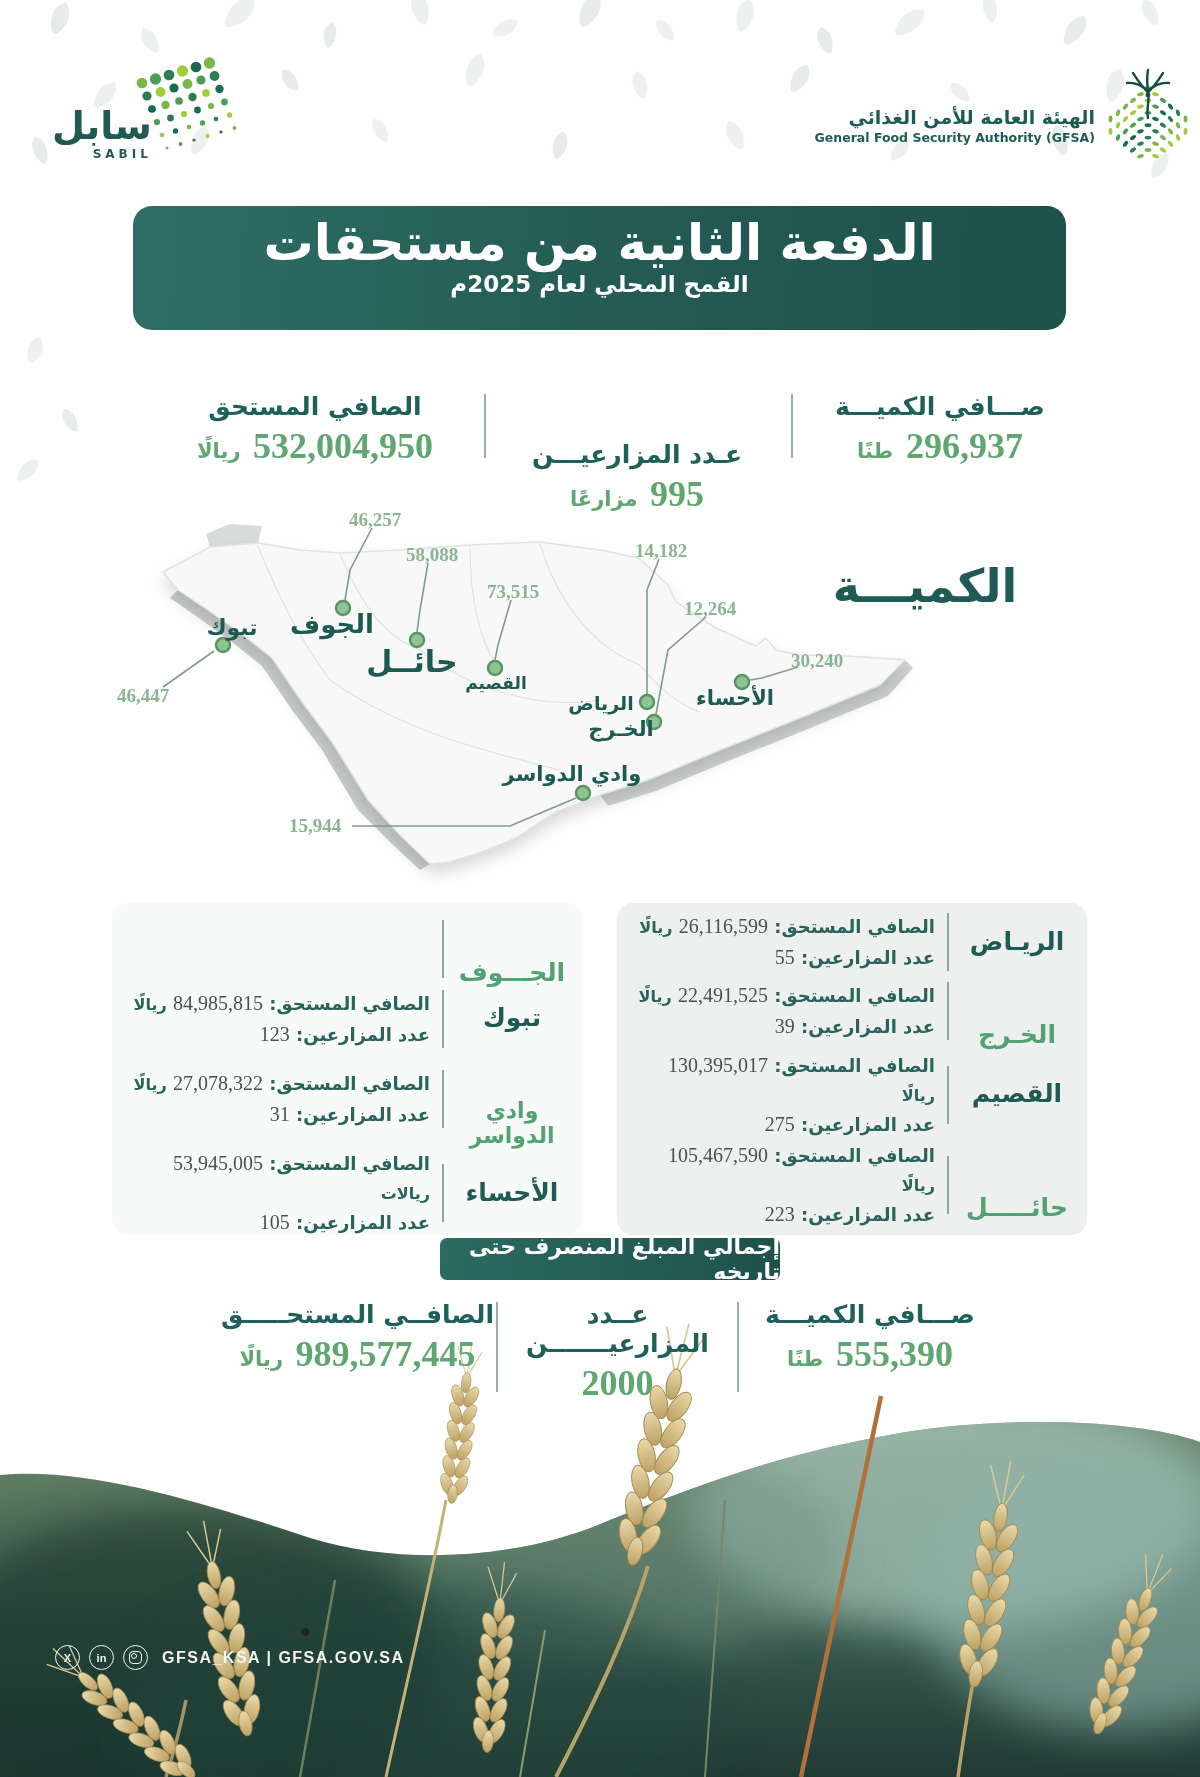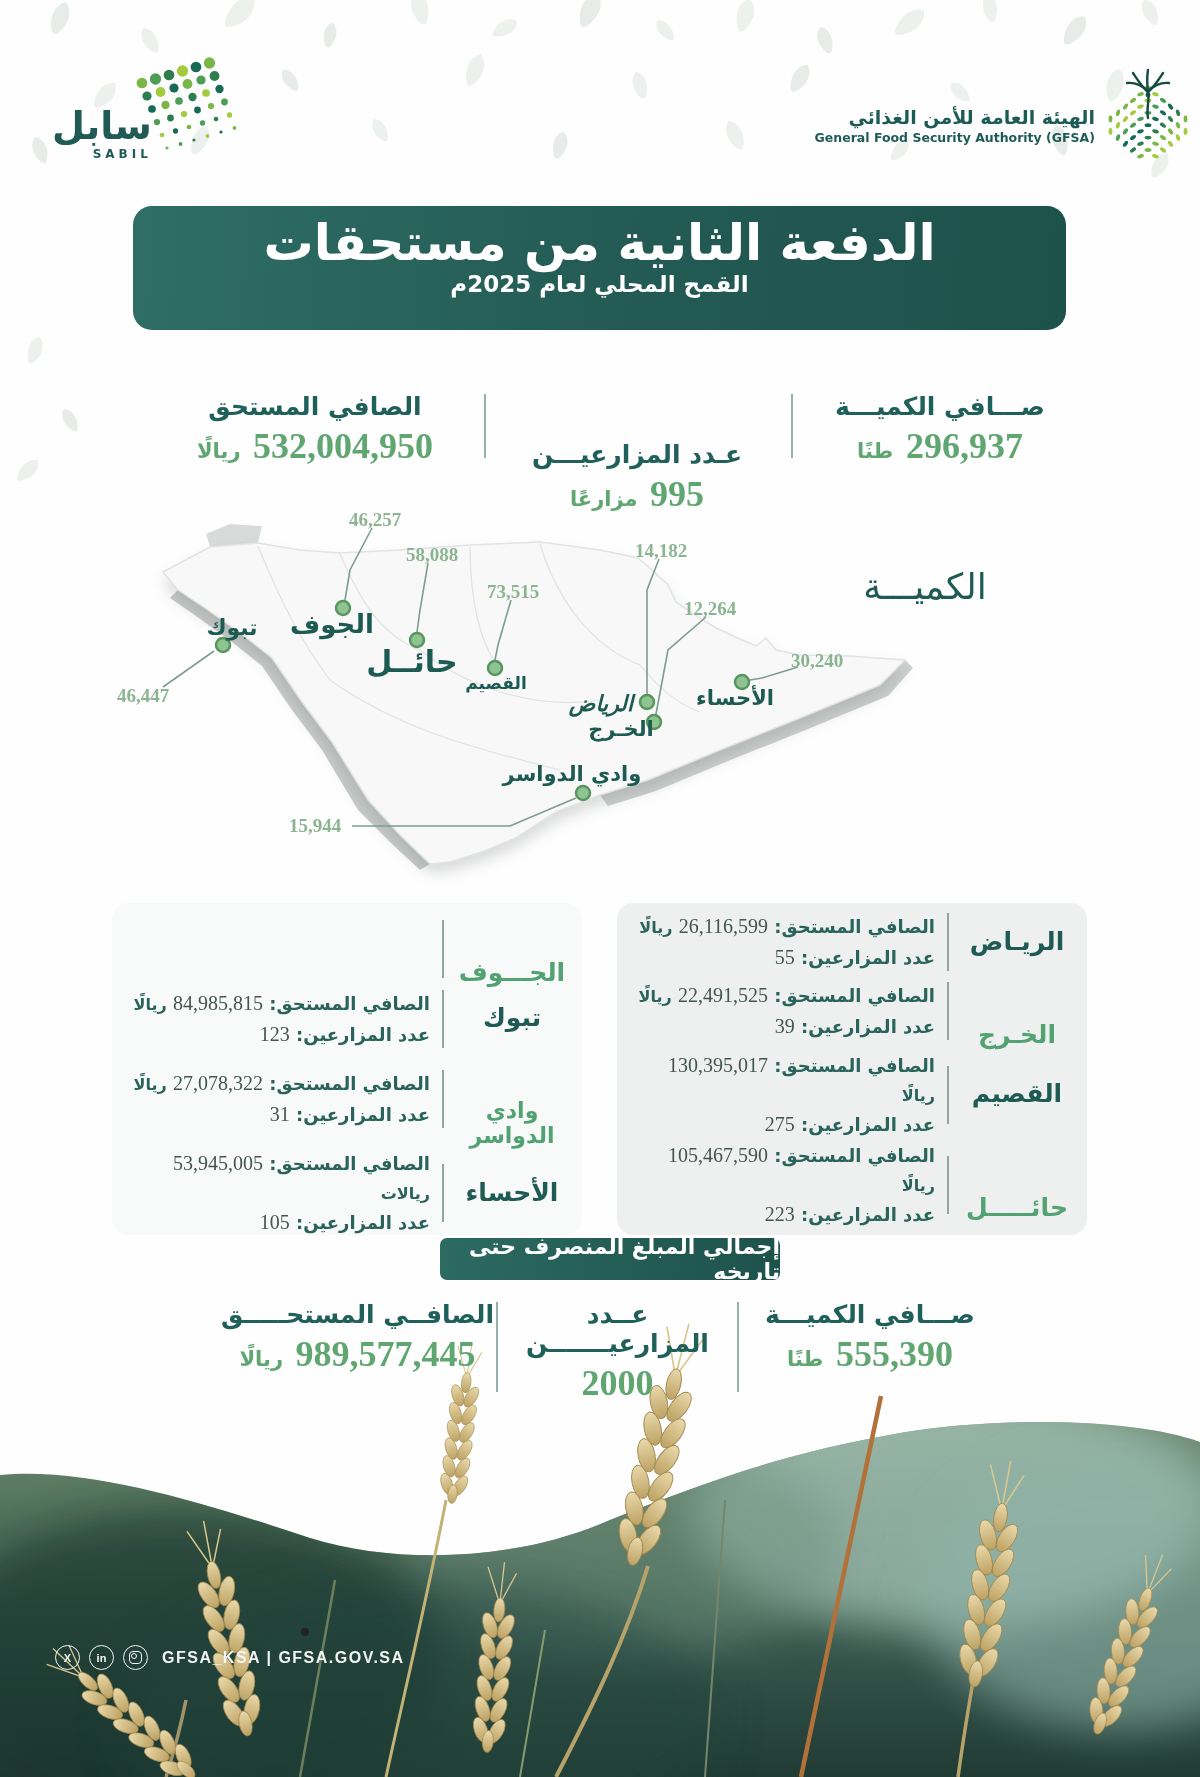--- a/index.html
+++ b/index.html
@@ -26,21 +26,21 @@
   
   .stat{position:absolute;text-align:center;direction:rtl;}
   .stat-label{font-size:25px;font-weight:bold;color:#20605a;}
   .stat-value{font-size:36px;font-weight:bold;color:#5fa671;margin-top:4px;}
   .stat-value .num{font-family:"Liberation Serif","DejaVu Serif",serif;}
   .stat-value .unit{font-size:21px;}
   .vdiv{position:absolute;width:2px;background:#3c7169;opacity:.55;}
   
   .map-svg{position:absolute;left:0;top:450px;}
   .map-title{position:absolute;left:925px;top:586px;transform:translate(-50%,-50%);
-             font-size:36px;font-weight:normal;color:#1f5b54;white-space:nowrap;}
+             font-size:46px;font-weight:bold;color:#1f5b54;white-space:nowrap;}
   .mlbl{position:absolute;transform:translate(-50%,-50%);color:#1d5a52;font-weight:bold;white-space:nowrap;}
   .mval{position:absolute;transform:translate(-50%,-50%);color:#8bb491;font-weight:600;font-size:19px;
         font-family:"Liberation Serif","DejaVu Serif",serif;white-space:nowrap;}
   
   .dcol{position:absolute;top:903px;width:470px;height:332px;border-radius:16px;
         display:flex;flex-direction:column;justify-content:space-around;padding:8px 14px;box-sizing:border-box;}
   .dcol-right{left:617px;background:#edf0ee;}
   .dcol-left{left:112px;background:#f8faf9;}
   .drow{display:flex;direction:rtl;align-items:center;}
   .dname{width:112px;font-size:25px;font-weight:bold;text-align:center;line-height:1.15;}
@@ -295,21 +295,21 @@
       <circle cx="223" cy="195" r="7"></circle>
       <circle cx="583" cy="343" r="7"></circle>
     </g>
   </svg>
 
   <div class="map-title">الكميـــة</div>
 
   <div class="mlbl" style="left:332px;top:624px;font-size:26px;">الجوف</div>
   <div class="mlbl" style="left:412px;top:661px;font-size:30px;">حائــل</div>
   <div class="mlbl" style="left:496px;top:683px;font-size:17px;">القصيم</div>
-  <div class="mlbl" style="left:601px;top:703px;font-size:22px;font-style:italic;">الرياض</div>
+  <div class="mlbl" style="left:601px;top:703px;font-size:19px;">الرياض</div>
   <div class="mlbl" style="left:621px;top:729px;font-size:21px;">الخـرج</div>
   <div class="mlbl" style="left:735px;top:698px;font-size:21px;">الأحساء</div>
   <div class="mlbl" style="left:232px;top:627px;font-size:22px;">تبوك</div>
   <div class="mlbl" style="left:572px;top:774px;font-size:21px;">وادي الدواسر</div>
 
   <div class="mval" style="left:375px;top:520px;">46,257</div>
   <div class="mval" style="left:432px;top:555px;">58,088</div>
   <div class="mval" style="left:513px;top:592px;">73,515</div>
   <div class="mval" style="left:661px;top:551px;">14,182</div>
   <div class="mval" style="left:710px;top:609px;">12,264</div>

